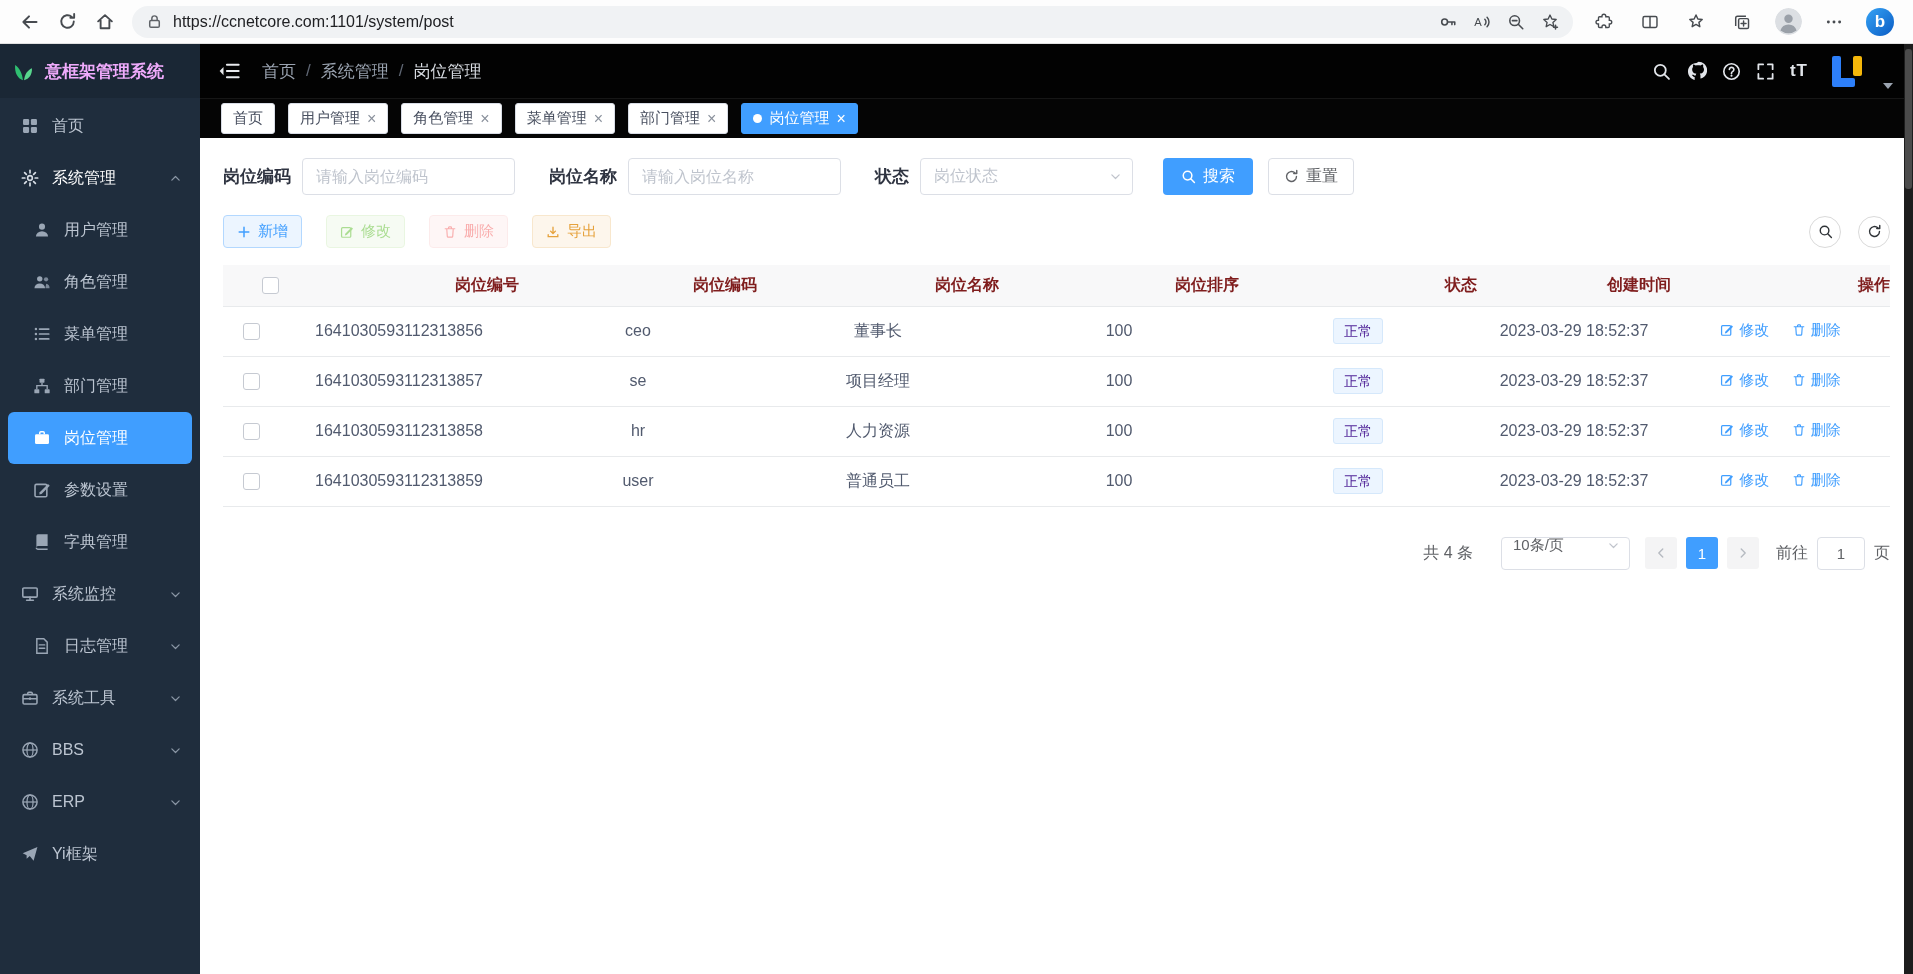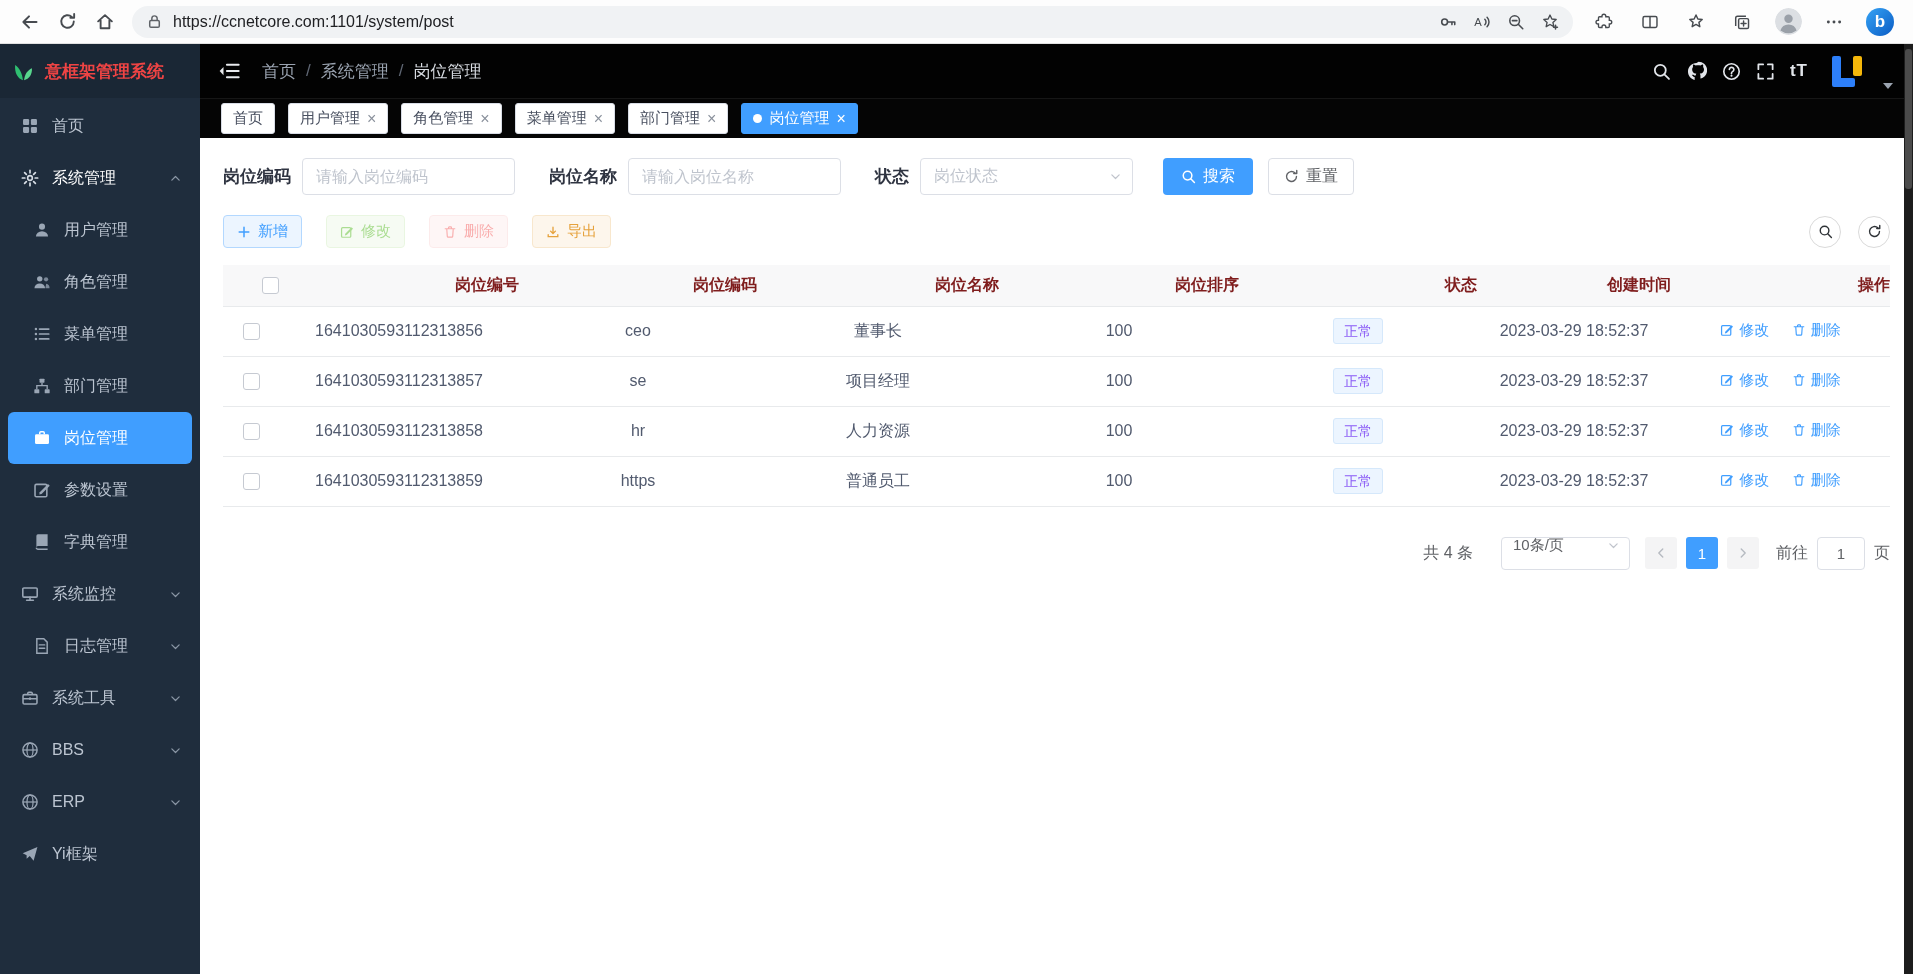--- a/index.html
+++ b/index.html
@@ -22,21 +22,21 @@
 .bing{width:28px;height:28px;border-radius:50%;background:linear-gradient(135deg,#35a3f5,#0b5cc4);color:#fff;font-weight:bold;display:flex;align-items:center;justify-content:center;font-size:17px}
 
 
 .app{display:flex;height:930px}
 .scroll-strip{position:fixed;top:44px;right:0;width:9px;height:930px;background:#1d1d1d;z-index:60}
 .scroll-thumb{position:absolute;top:5px;left:1px;width:7px;height:140px;border-radius:3px;background:#4b4b4b}
 
 
 .sidebar{width:200px;background:#1f2d3d;flex-shrink:0;display:flex;flex-direction:column}
 .logo{height:54px;display:flex;align-items:center;gap:10px;padding:0 12px;background:#1a2735}
-.logo-text{color:#ef4444;font-size:17px;font-weight:bold;white-space:nowrap}
+.logo-text{color:#f0abfc;font-size:17px;font-weight:bold;white-space:nowrap}
 .menu{flex:1;padding-top:2px;overflow:hidden}
 .menu-item{height:52px;margin:0 8px;border-radius:6px;display:flex;align-items:center;gap:12px;font-size:16px;color:#bcc5d1;cursor:pointer;padding:0 12px;position:relative}
 .menu-item.level2{padding-left:24px}
 .menu-item .mi-icon{width:20px;height:20px;display:flex;align-items:center;justify-content:center;color:#9aa6b5;flex-shrink:0}
 .menu-item .mi-arrow{position:absolute;right:10px;color:#8a96a5;display:flex}
 .menu-item.expanded{color:#fff}
 .menu-item.expanded .mi-icon{color:#d8dee6}
 .menu-item.active{background:#409eff;color:#fff}
 .menu-item.active .mi-icon{color:#fff}
 
@@ -86,21 +86,21 @@
 .btn-del{background:#fef0f0;border-color:#fbdcdc;color:#f56c6c;opacity:.55;cursor:not-allowed}
 .btn-export{background:#fdf6ec;border-color:#f8e7cd;color:#e6a23c}
 .tool-circles{margin-left:auto;display:flex;gap:17px}
 .circle-btn{width:32px;height:32px;border-radius:50%;border:1px solid #dadada;background:#fff;display:flex;align-items:center;justify-content:center;color:#2f3337;cursor:pointer}
 
 
 table{width:100%;border-collapse:collapse;table-layout:fixed;margin-top:17px}
 thead th{background:#f8f8f9;height:41px;font-size:16px;color:#7f1d1d;font-weight:bold;border-bottom:1px solid #e8eaec;text-align:right}
 tbody td{height:50px;border-bottom:1px solid #e8eaec;font-size:16px;color:#515a6e;text-align:center;overflow:hidden;white-space:nowrap}
 .checkbox{width:17px;height:17px;border:1px solid #c6cad2;border-radius:3px;background:#fff;display:inline-block;vertical-align:middle;cursor:pointer}
-.tag{display:inline-block;padding:4px 10px;background:#ecf5ff;border:1px solid #d5e8fb;color:#8b5cf6;font-size:14px;border-radius:3px;line-height:1.2}
+.tag{display:inline-block;padding:4px 10px;background:#ecf5ff;border:1px solid #d5e8fb;color:#4c1d95;font-size:14px;border-radius:3px;line-height:1.2}
 .link{color:#409eff;font-size:15px;display:inline-flex;align-items:center;gap:5px;margin:0 9px;cursor:pointer;text-decoration:none}
 
 
 .pagination{display:flex;align-items:center;justify-content:flex-end;margin-top:30px;font-size:16px;color:#606266}
 .pg-total{margin-right:28px}
 .pg-size{width:129px;height:33px;border:1px solid #dcdfe6;border-radius:4px;display:flex;align-items:center;justify-content:space-between;padding:0 9px 16px 11px;font-size:15px;color:#606266;margin-right:15px;background:#fff;cursor:pointer}
 .pg-btn{width:32px;height:32px;border-radius:3px;background:#f4f4f5;display:flex;align-items:center;justify-content:center;color:#b6bac1;border:none;cursor:pointer}
 .pg-page{width:32px;height:32px;border-radius:3px;background:#409eff;color:#fff;display:flex;align-items:center;justify-content:center;font-size:15px;margin:0 9px;cursor:pointer}
 .pg-goto{margin-left:17px}
 .pg-input{width:48px;height:33px;border:1px solid #dcdfe6;border-radius:4px;text-align:center;font-size:15px;color:#606266;margin:0 9px;font-family:inherit;outline:none}
@@ -647,21 +647,21 @@
                   <svg viewBox="0 0 16 16" width="14" height="14">
                     <path d="M2.5 4.3h11M6.3 4.3V3a.8.8 0 0 1 .8-.8h1.8a.8.8 0 0 1 .8.8v1.3M4.3 4.3l.6 8.7a1 1 0 0 0 1 .9h4.2a1 1 0 0 0 1-.9l.6-8.7" fill="none" stroke="currentColor" stroke-width="1.3" stroke-linecap="round" stroke-linejoin="round"></path>
                   </svg>
                   <span>删除</span>
                 </a>
             </td>
           </tr>
           <tr>
             <td><span class="checkbox"></span></td>
             <td>1641030593112313859</td>
-            <td>https</td>
+            <td>user</td>
             <td>普通员工</td>
             <td>100</td>
             <td><span class="tag">正常</span></td>
             <td>2023-03-29 18:52:37</td>
             <td>
               <a class="link">
                   <svg viewBox="0 0 16 16" width="14" height="14">
                     <rect x="1.8" y="3" width="10.5" height="11" rx="1.2" fill="none" stroke="currentColor" stroke-width="1.4"></rect>
                     <path d="m6 9.9 7.3-7.3 1.6 1.6-7.3 7.3-2 .4z" fill="currentColor"></path>
                   </svg>

